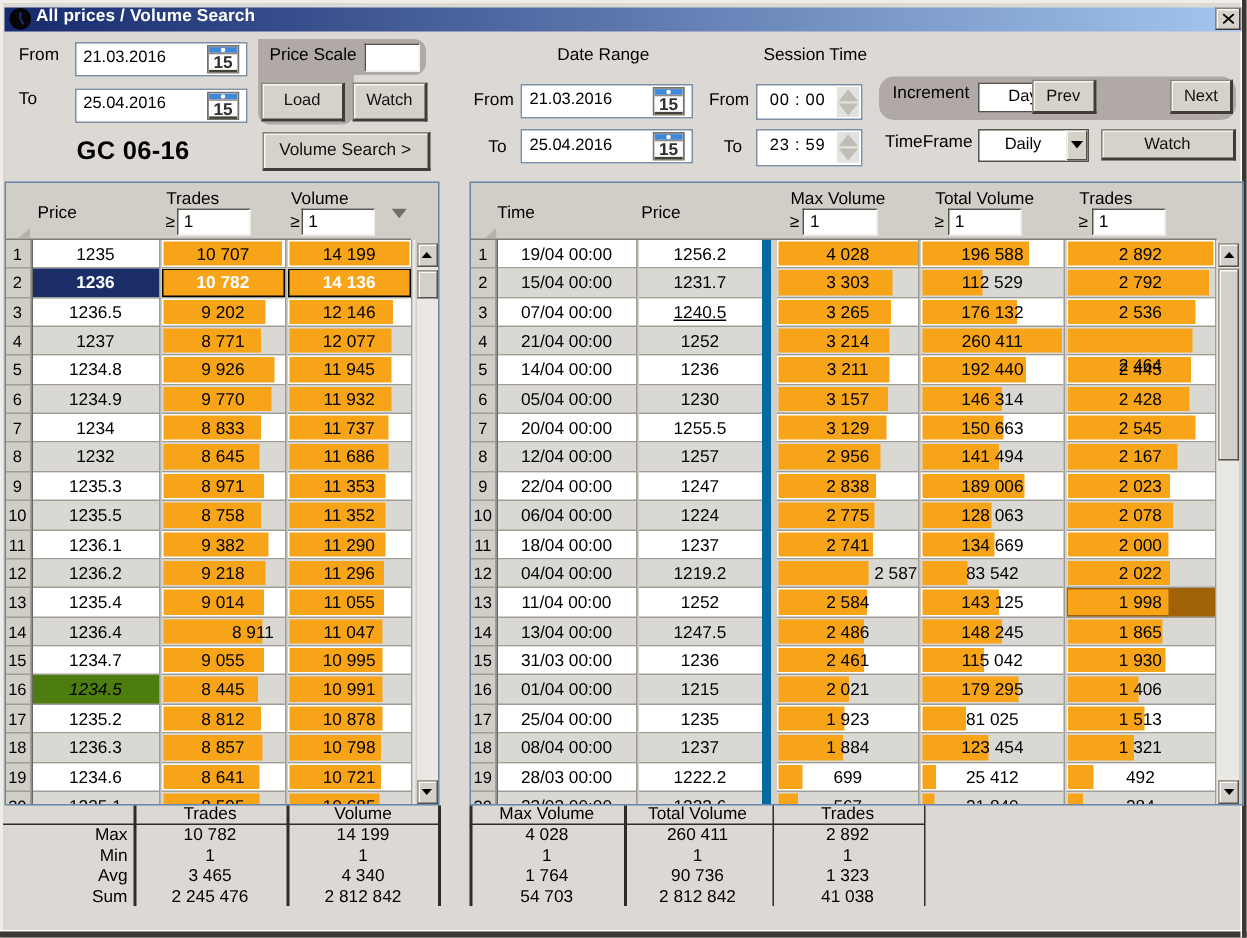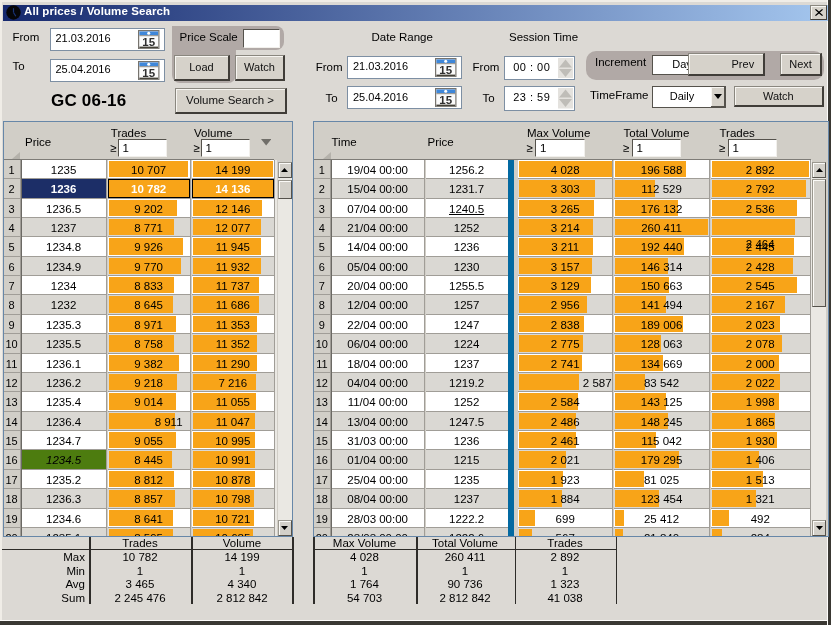--- a/index.html
+++ b/index.html
@@ -121,21 +121,21 @@
 <div class="fld" style="left:652px;top:54.8px;width:72px;height:18.6px;background:#fff;border-color:#55524c;">
     <div class="lbl" style="left:0;top:2.3000000000000007px;width:58px;text-align:center;">Day</div>
     <div style="position:absolute;right:0;top:0;width:14px;height:18.6px;background:#d6d2ca;
 border-left:1px solid #fff;box-shadow:inset -1px -1px 0 #55524c,inset 1px 1px 0 #f7f5f1;
 display:flex;align-items:center;justify-content:center;">
 <svg width="8" height="5" viewBox="0 0 8 5">
         <path d="M0 0 L8 0 L4 5 Z" fill="#000"></path>
       </svg>
     </div>
   </div>
-<div class="btn" style="left:688px;top:52.9px;width:39.7px;height:20.5px;padding-left:34px;">Prev</div>
+<div class="btn" style="left:688px;top:52.9px;width:39.7px;height:20.5px;">Prev</div>
 <div class="btn" style="left:779.8px;top:52.9px;width:39.6px;height:20.5px;">Next</div>
 <div class="lbl" style="left:590px;top:89.3px;">TimeFrame</div>
 <div class="fld" style="left:652px;top:86.2px;width:72px;height:19.6px;background:#fff;border-color:#55524c;">
     <div class="lbl" style="left:0;top:2.8000000000000007px;width:58px;text-align:center;">Daily</div>
     <div style="position:absolute;right:0;top:0;width:14px;height:19.6px;background:#d6d2ca;
 border-left:1px solid #fff;box-shadow:inset -1px -1px 0 #55524c,inset 1px 1px 0 #f7f5f1;
 display:flex;align-items:center;justify-content:center;">
 <svg width="8" height="5" viewBox="0 0 8 5">
         <path d="M0 0 L8 0 L4 5 Z" fill="#000"></path>
       </svg>
@@ -392,21 +392,21 @@
     <div style="position:relative;height:18.38px;border-bottom:1px solid #a09d97;background:#dad8d3;color:#000;">
       <div style="position:absolute;left:1px;top:1px;width:64.7px;height:16.38px;background:#f8a418;"></div>
       <div class="cell-txt" style="top:3px;">11 352</div>
     </div>
     <div style="position:relative;height:18.38px;border-bottom:1px solid #a09d97;background:#fff;color:#000;">
       <div style="position:absolute;left:1px;top:1px;width:64.3px;height:16.38px;background:#f8a418;"></div>
       <div class="cell-txt" style="top:3px;">11 290</div>
     </div>
     <div style="position:relative;height:18.38px;border-bottom:1px solid #a09d97;background:#dad8d3;color:#000;">
       <div style="position:absolute;left:1px;top:1px;width:63.9px;height:16.38px;background:#f8a418;"></div>
-      <div class="cell-txt" style="top:3px;">7 216</div>
+      <div class="cell-txt" style="top:3px;">11 296</div>
     </div>
     <div style="position:relative;height:18.38px;border-bottom:1px solid #a09d97;background:#fff;color:#000;">
       <div style="position:absolute;left:1px;top:1px;width:63.0px;height:16.38px;background:#f8a418;"></div>
       <div class="cell-txt" style="top:3px;">11 055</div>
     </div>
     <div style="position:relative;height:18.38px;border-bottom:1px solid #a09d97;background:#dad8d3;color:#000;">
       <div style="position:absolute;left:1px;top:1px;width:62.9px;height:16.38px;background:#f8a418;"></div>
       <div class="cell-txt" style="top:3px;">11 047</div>
     </div>
     <div style="position:relative;height:18.38px;border-bottom:1px solid #a09d97;background:#fff;color:#000;">
@@ -826,21 +826,21 @@
       <div class="cell-txt" style="top:3px;">2 078</div>
     </div>
     <div style="position:relative;height:18.38px;border-bottom:1px solid #a09d97;background:#fff;color:#000;">
       <div style="position:absolute;left:1px;top:1px;width:67.1px;height:16.38px;background:#f8a418;"></div>
       <div class="cell-txt" style="top:3px;">2 000</div>
     </div>
     <div style="position:relative;height:18.38px;border-bottom:1px solid #a09d97;background:#dad8d3;color:#000;">
       <div style="position:absolute;left:1px;top:1px;width:67.8px;height:16.38px;background:#f8a418;"></div>
       <div class="cell-txt" style="top:3px;">2 022</div>
     </div>
-    <div style="position:relative;height:18.38px;border-bottom:1px solid #a09d97;background:#ffffff;color:#000;">
+    <div style="position:relative;height:18.38px;border-bottom:1px solid #a09d97;background:#a16207;color:#000;">
       <div style="position:absolute;left:1px;top:1px;width:67.0px;height:16.38px;background:#f8a418;"></div>
       <div class="cell-txt" style="top:3px;">1 998</div>
     </div>
     <div style="position:relative;height:18.38px;border-bottom:1px solid #a09d97;background:#dad8d3;color:#000;">
       <div style="position:absolute;left:1px;top:1px;width:62.6px;height:16.38px;background:#f8a418;"></div>
       <div class="cell-txt" style="top:3px;">1 865</div>
     </div>
     <div style="position:relative;height:18.38px;border-bottom:1px solid #a09d97;background:#fff;color:#000;">
       <div style="position:absolute;left:1px;top:1px;width:64.7px;height:16.38px;background:#f8a418;"></div>
       <div class="cell-txt" style="top:3px;">1 930</div>

